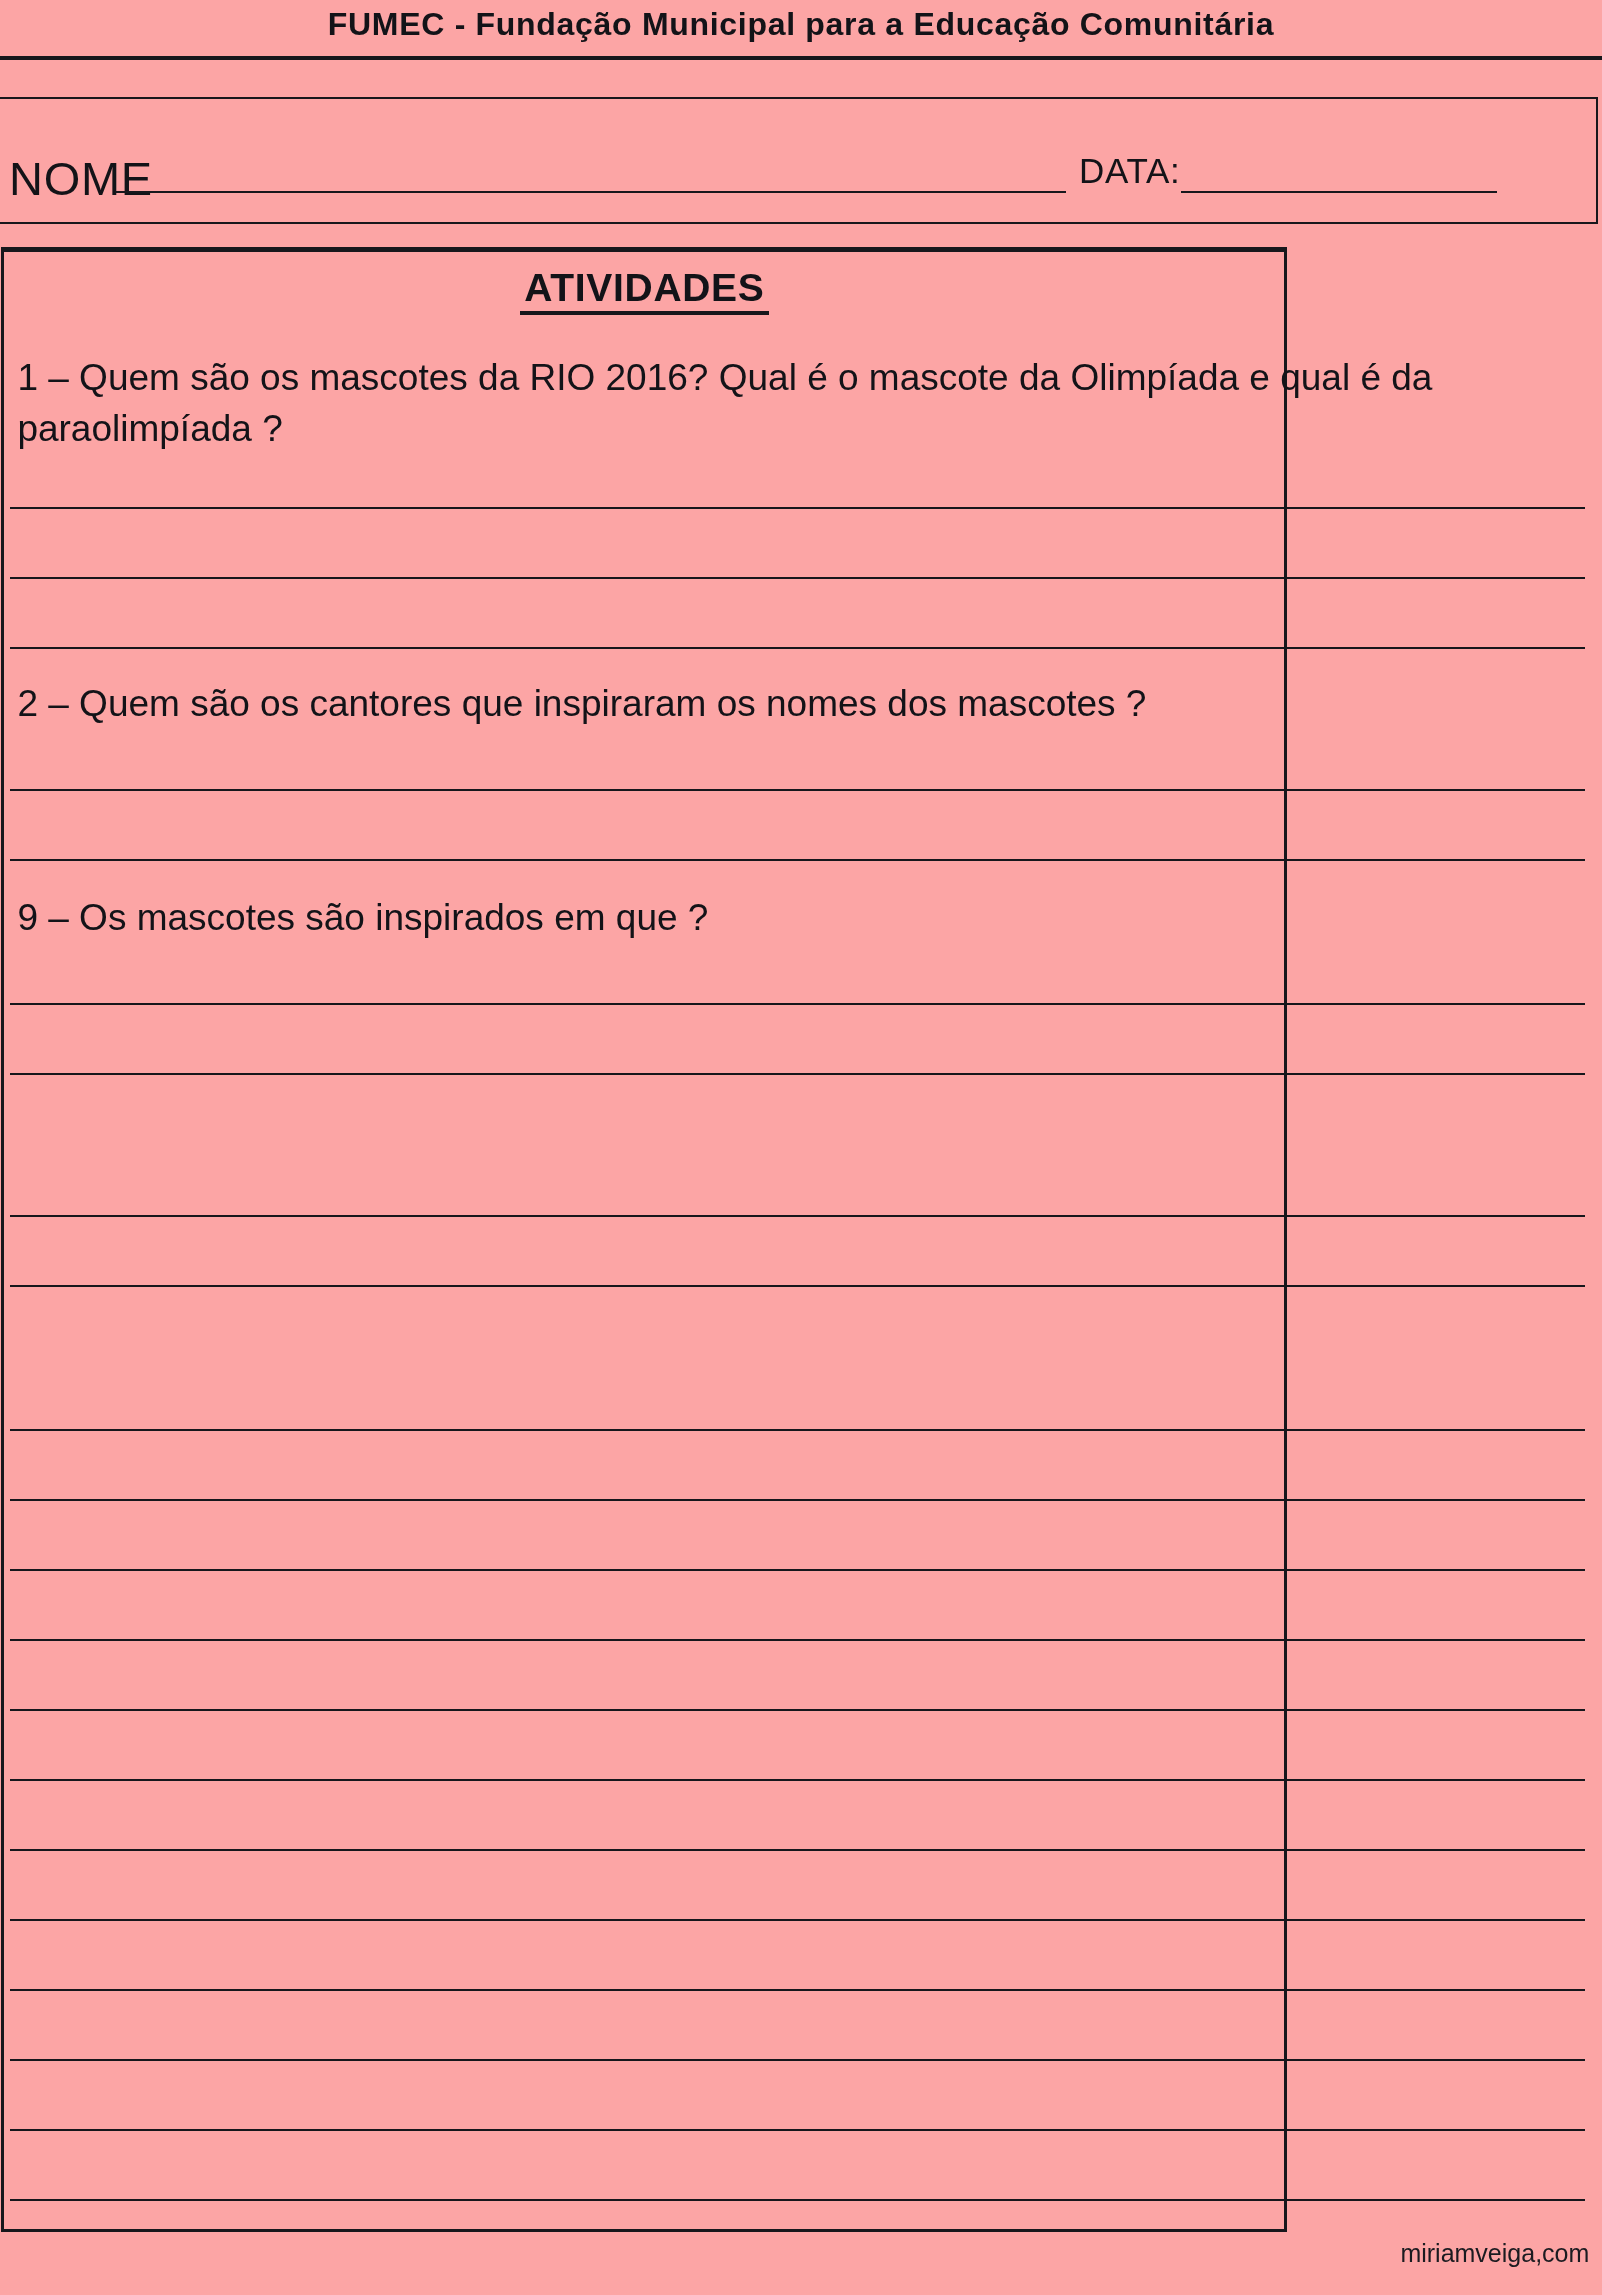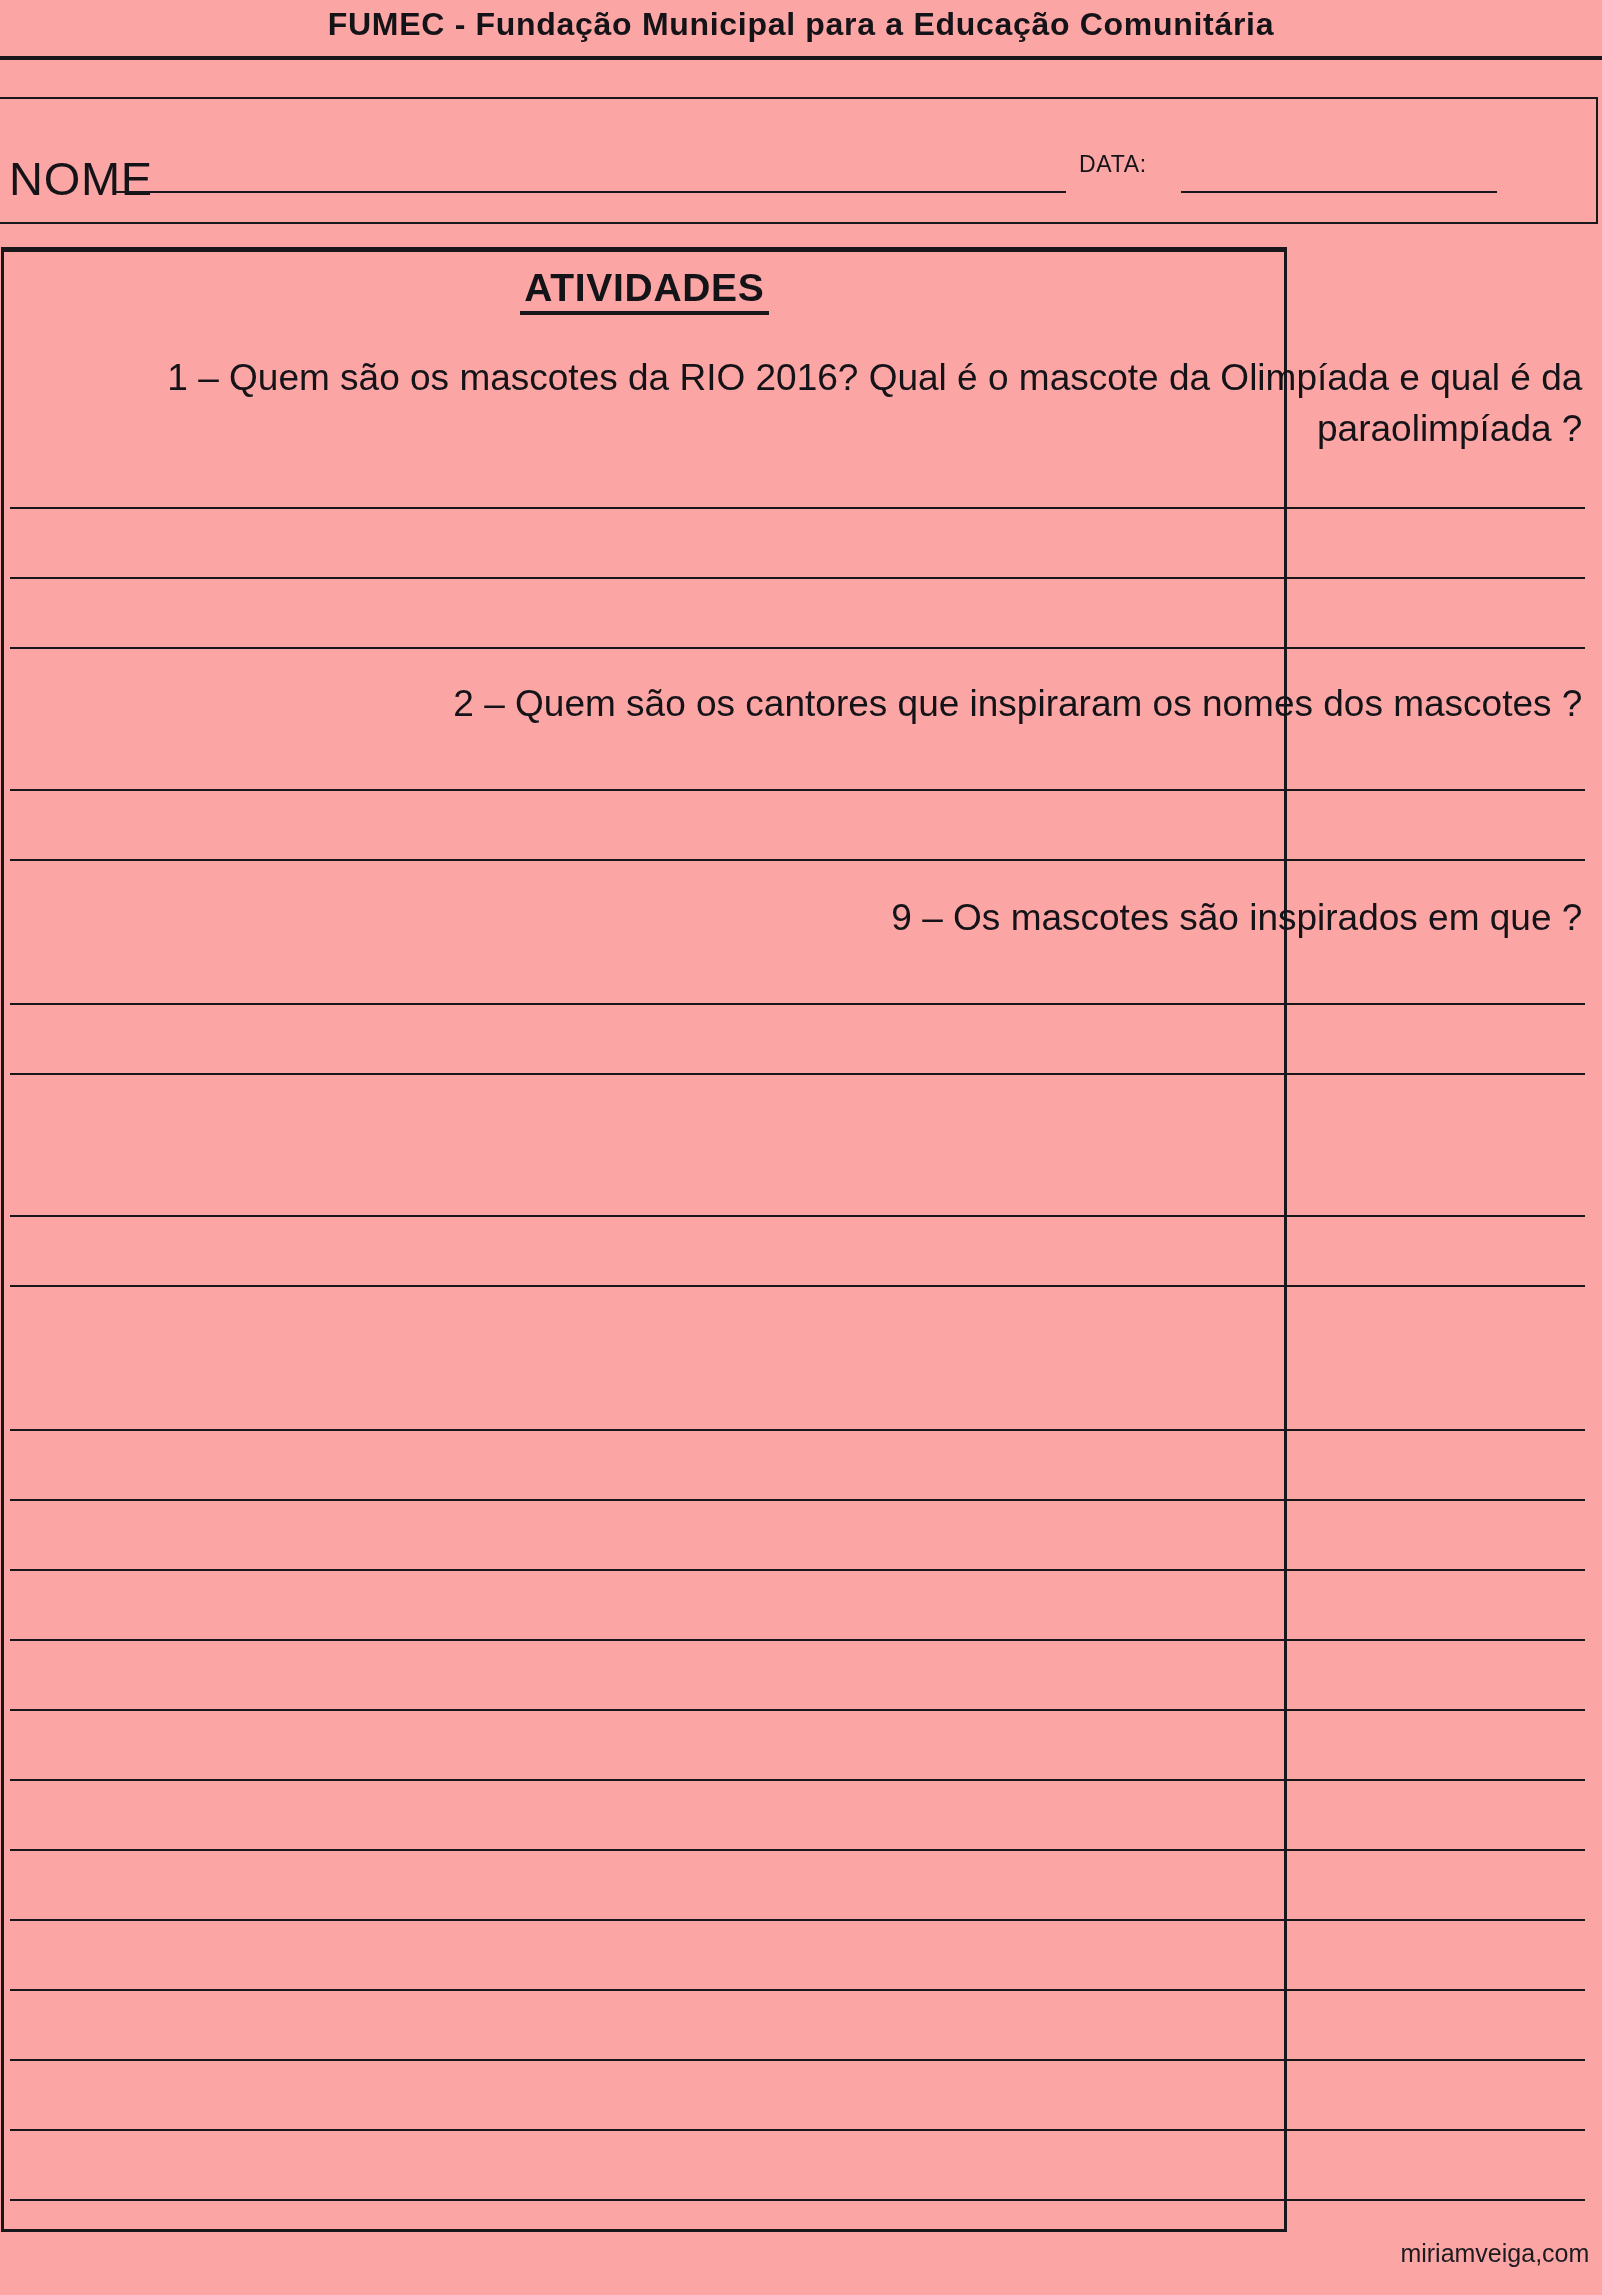--- a/index.html
+++ b/index.html
@@ -33,21 +33,21 @@
     position:absolute;left:14px;top:52px;
     font-size:47px;font-weight:400;color:#131318;
     letter-spacing:0.7px;
   }
   .name-underline{
     position:absolute;left:120px;top:92px;width:951px;height:0;
     border-top:2.8px solid #17171c;
   }
   .date-label{
     position:absolute;left:1084px;top:52px;
-    font-size:23px;font-weight:400;color:#131318;
+    font-size:35px;font-weight:400;color:#131318;
     letter-spacing:0.7px;
   }
   .date-underline{
     position:absolute;left:1186px;top:92px;width:316px;height:0;
     border-top:2.8px solid #17171c;
   }
   
   .activities-box{
     position:absolute;top:247px;left:1.4px;width:1286px;height:1985px;
     border:3.5px solid #17171c;border-top-width:5px;
@@ -58,25 +58,24 @@
     text-align:center;
   }
   .activities-title{
     display:inline-block;
     font-size:39px;font-weight:700;color:#131318;
     border-bottom:4.2px solid #17171c;
     padding:0 4.2px 1.4px 4.2px;
     letter-spacing:0.7px;
   }
   .question{
-    position:absolute;left:5px;width:1573px;
+    position:absolute;left:13px;width:1573px;
     font-size:37px;line-height:1.38;
     color:#131318;
     white-space:pre-wrap;
-    text-align:right;
   }
   .q1{top:100px;}
   .q2{top:426px;}
   .q3{top:640px;}
   .q4{top:860px;}
   .q5{top:1070px;}
   .rules-group{
     position:absolute;left:5.6px;width:1575px;
   }
   .rg1{top:187px;}

